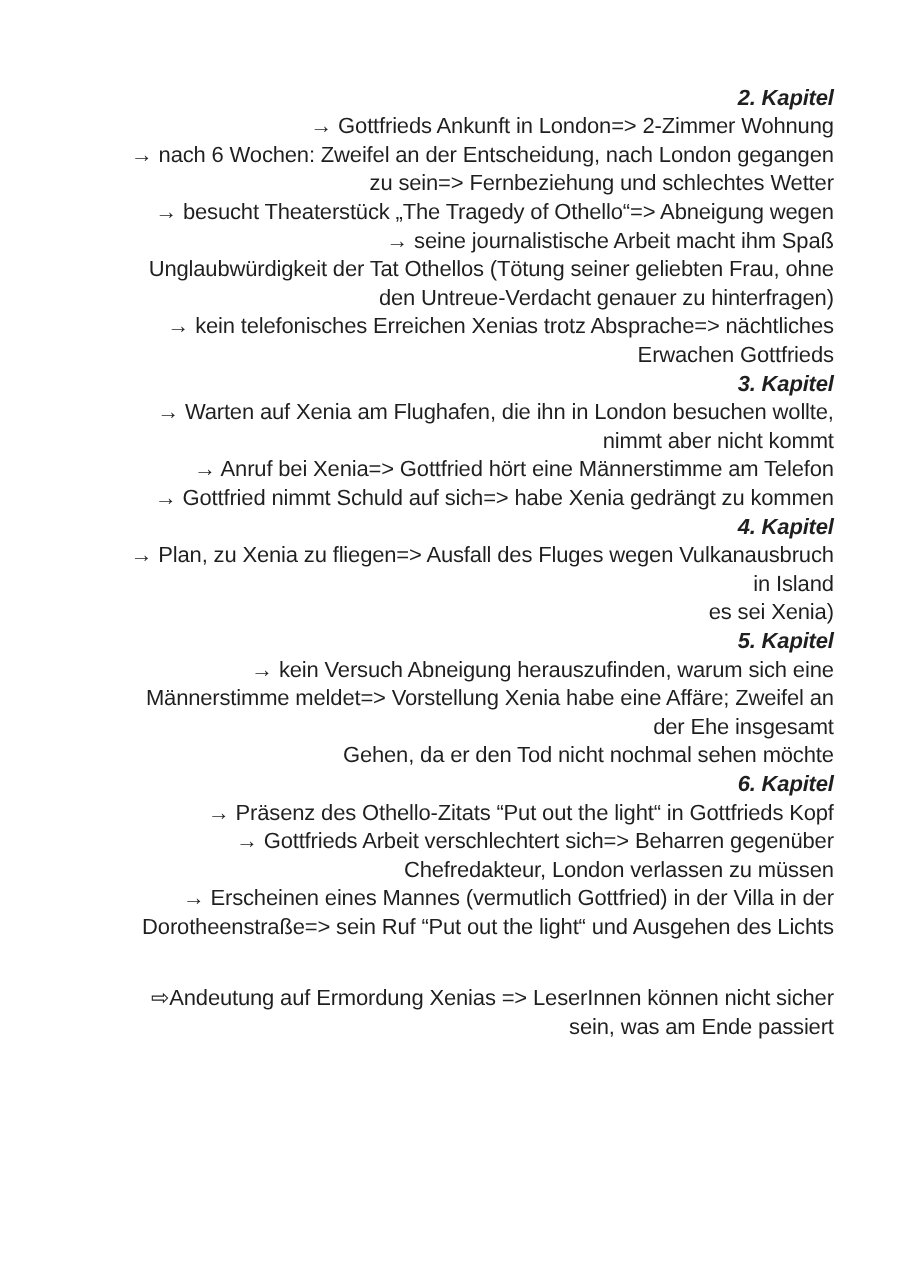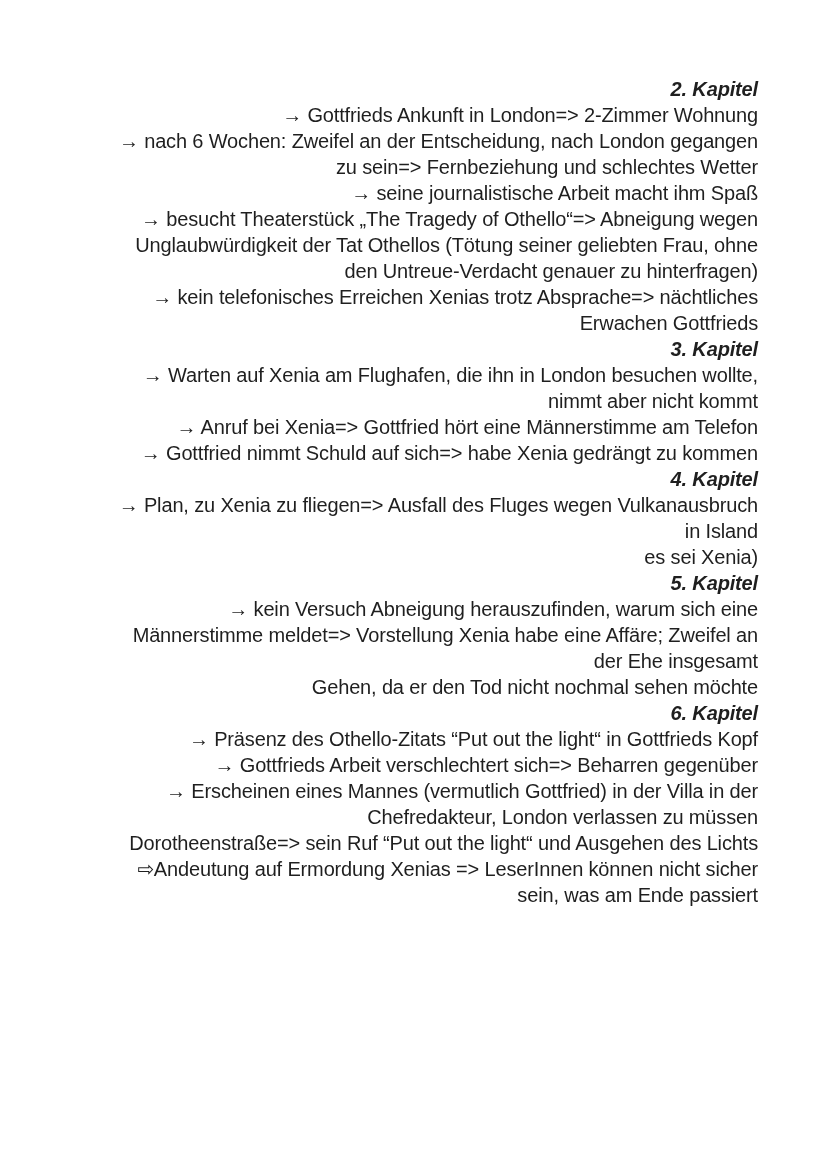--- a/index.html
+++ b/index.html
@@ -27,33 +27,34 @@
     white-space: nowrap;
     letter-spacing: -0.15px;
     text-align: right;
   }
   .line.heading {
     font-weight: bold;
     font-style: italic;
   }
   .line.implication {
     padding-left: 21px;
+    margin-top: 39px;
   }
 </style>
 </head>
 <body>
 
 <div class="page">
   <div class="doc" id="doc">
       <div class="line heading">2. Kapitel</div>
       <div class="line bullet">→ Gottfrieds Ankunft in London=&gt; 2-Zimmer Wohnung</div>
       <div class="line bullet">→ nach 6 Wochen: Zweifel an der Entscheidung, nach London gegangen</div>
       <div class="line cont">zu sein=&gt; Fernbeziehung und schlechtes Wetter</div>
+      <div class="line bullet">→ besucht Theaterstück „The Tragedy of Othello“=&gt; Abneigung wegen</div>
       <div class="line bullet">→ seine journalistische Arbeit macht ihm Spaß</div>
-      <div class="line bullet">→ besucht Theaterstück „The Tragedy of Othello“=&gt; Abneigung wegen</div>
       <div class="line cont">Unglaubwürdigkeit der Tat Othellos (Tötung seiner geliebten Frau, ohne</div>
       <div class="line cont">den Untreue-Verdacht genauer zu hinterfragen)</div>
       <div class="line bullet">→ kein telefonisches Erreichen Xenias trotz Absprache=&gt; nächtliches</div>
       <div class="line cont">Erwachen Gottfrieds</div>
       <div class="line heading">3. Kapitel</div>
       <div class="line bullet">→ Warten auf Xenia am Flughafen, die ihn in London besuchen wollte,</div>
       <div class="line cont">nimmt aber nicht kommt</div>
       <div class="line bullet">→ Anruf bei Xenia=&gt; Gottfried hört eine Männerstimme am Telefon</div>
       <div class="line bullet">→ Gottfried nimmt Schuld auf sich=&gt; habe Xenia gedrängt zu kommen</div>
       <div class="line heading">4. Kapitel</div>
@@ -61,19 +62,19 @@
       <div class="line cont">in Island</div>
       <div class="line cont">es sei Xenia)</div>
       <div class="line heading">5. Kapitel</div>
       <div class="line bullet">→ kein Versuch Abneigung herauszufinden, warum sich eine</div>
       <div class="line cont">Männerstimme meldet=&gt; Vorstellung Xenia habe eine Affäre; Zweifel an</div>
       <div class="line cont">der Ehe insgesamt</div>
       <div class="line cont">Gehen, da er den Tod nicht nochmal sehen möchte</div>
       <div class="line heading">6. Kapitel</div>
       <div class="line bullet">→ Präsenz des Othello-Zitats “Put out the light“ in Gottfrieds Kopf</div>
       <div class="line bullet">→ Gottfrieds Arbeit verschlechtert sich=&gt; Beharren gegenüber</div>
+      <div class="line cont">Chefredakteur, London verlassen zu müssen</div>
       <div class="line bullet">→ Erscheinen eines Mannes (vermutlich Gottfried) in der Villa in der</div>
-      <div class="line cont">Chefredakteur, London verlassen zu müssen</div>
       <div class="line cont">Dorotheenstraße=&gt; sein Ruf “Put out the light“ und Ausgehen des Lichts</div>
       <div class="line implication">⇨Andeutung auf Ermordung Xenias =&gt; LeserInnen können nicht sicher</div>
       <div class="line cont">sein, was am Ende passiert</div>
     </div>
 </div>
 
 </body></html>

